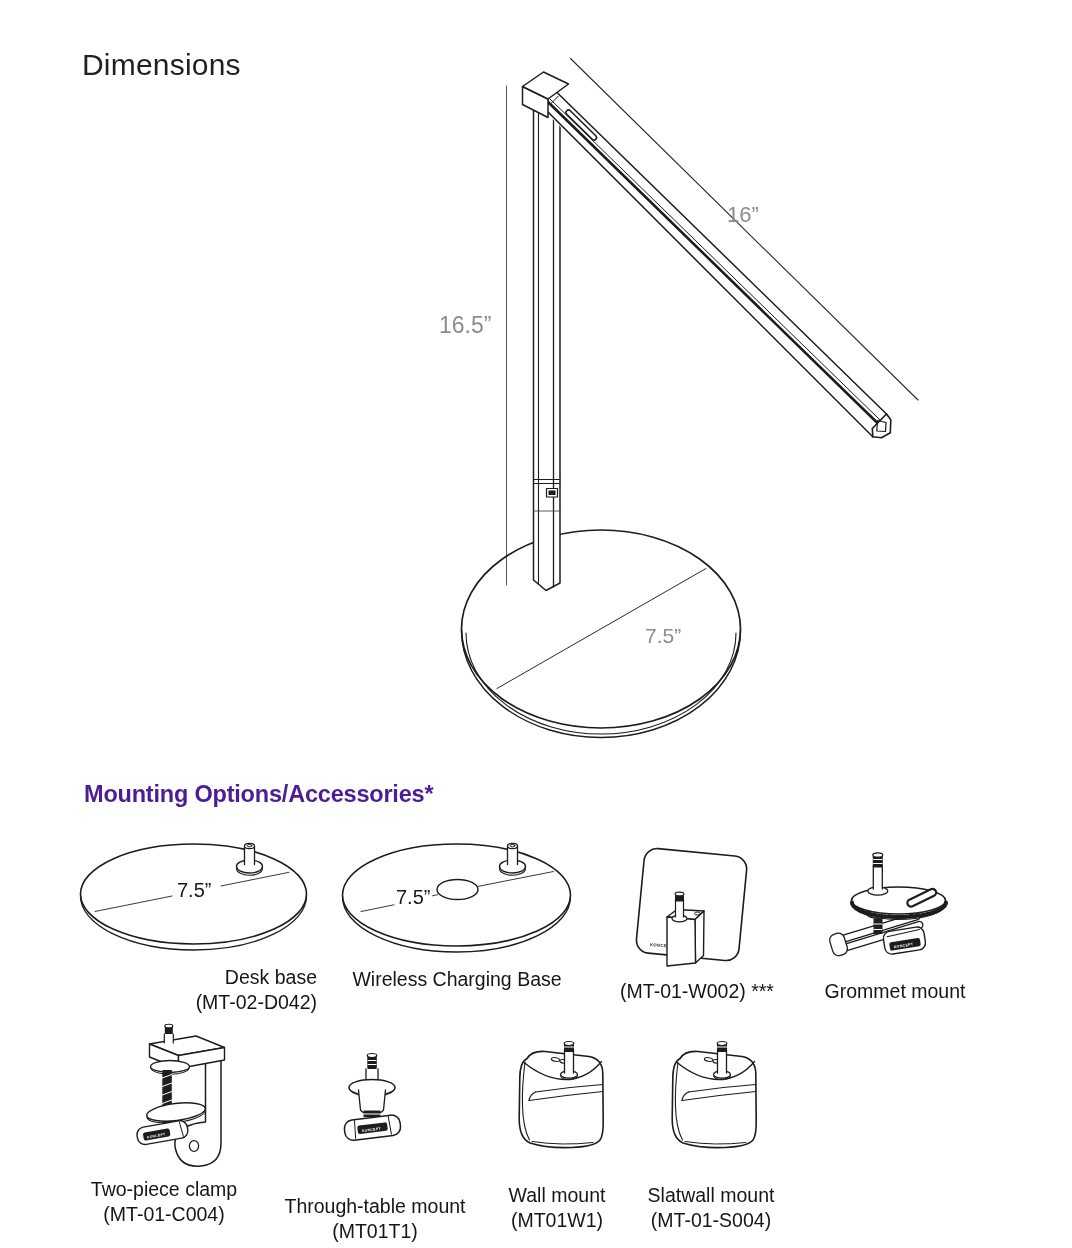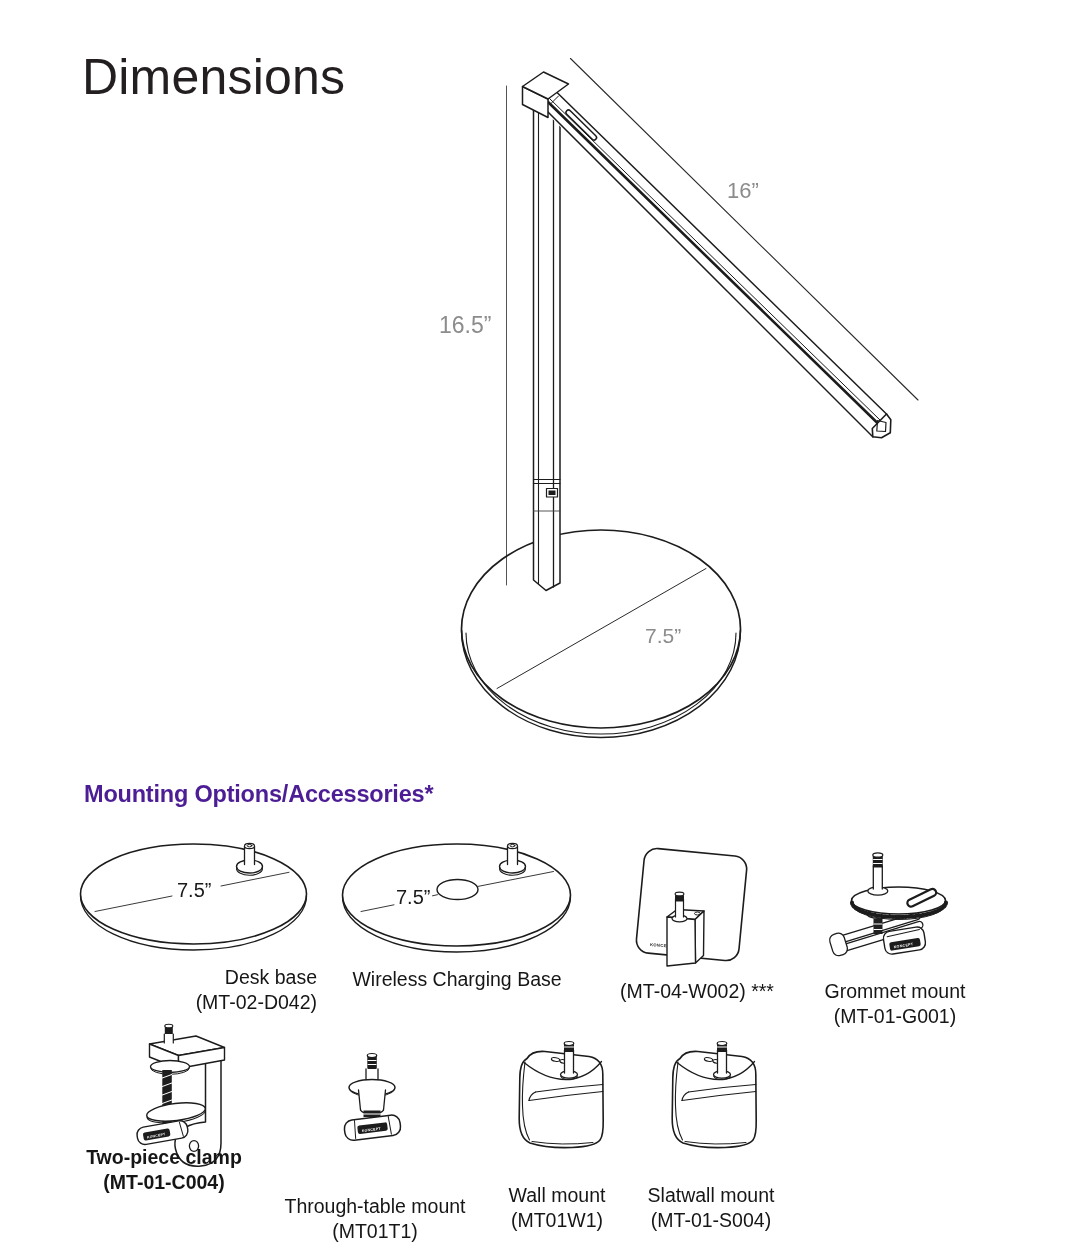--- a/index.html
+++ b/index.html
@@ -3,43 +3,43 @@
 <meta charset="utf-8">
 <style>
   html,body { margin:0; padding:0; background:#ffffff; }
   .page {
     position:relative; width:1072px; height:1248px;
     background:#ffffff; overflow:hidden;
     font-family:"Liberation Sans","DejaVu Sans",sans-serif;
   }
   .page-title {
     position:absolute; left:82px; top:48px;
-    font-size:50px; font-weight:400; color:#231f20; letter-spacing:0.2px;
+    font-size:30px; font-weight:400; color:#231f20; letter-spacing:0.2px;
   }
   .section-heading {
     position:absolute; left:84px; top:781px;
     font-size:23.5px; font-weight:700; color:#4c1d95; letter-spacing:-0.2px;
   }
   svg.diagram { position:absolute; left:0; top:0; }
   .dim-label { position:absolute; color:#8c8c8c; white-space:nowrap; }
-  .dim-16   { left:727px; top:178px; font-size:22px; }
+  .dim-16   { left:727px; top:202px; font-size:22px; }
   .dim-165  { left:427px; top:312px; font-size:23px;margin-left:12px; }
   .dim-75   { left:645px; top:624px; font-size:21px; }
   .small-dim { position:absolute; color:#1a1a1a; font-size:20px; white-space:nowrap; }
   .sd-desk     { left:177px; top:879px; }
   .sd-wireless { left:396px; top:886px; }
   .acc-label {
     position:absolute; text-align:center; color:#161616;
     font-size:19.5px; line-height:25px; white-space:nowrap;
   }
   .al-0 { left:77px;  top:965px;  width:240px;text-align:right; }
   .al-1 { left:327px; top:967px;  width:260px; }
   .al-2 { left:577px; top:979px;  width:240px; }
   .al-3 { left:785px; top:979px;  width:220px; }
-  .al-4 { left:54px;  top:1145px; width:220px;font-weight:bold; }
+  .al-4 { left:54px;  top:1177px; width:220px; }
   .al-5 { left:255px; top:1194px; width:240px; }
   .al-6 { left:457px; top:1183px; width:200px; }
   .al-7 { left:601px; top:1183px; width:220px; }
   .brand-text { font-family:"Liberation Sans",sans-serif; font-weight:700; letter-spacing:0.3px; }
 </style>
 </head>
 <body>
 
 <div class="page">
 
@@ -280,25 +280,24 @@
   <div class="section-heading">Mounting Options/Accessories*</div>
 
   <div class="acc-label al-0">
     <div>Desk base</div>
     <div>(MT-02-D042)</div>
   </div>
   <div class="acc-label al-1">
     <div>Wireless Charging Base</div>
   </div>
   <div class="acc-label al-2">
-    <div>(MT-04-W002) ***</div>
+    <div>(MT-01-W002) ***</div>
   </div>
   <div class="acc-label al-3">
     <div>Grommet mount</div>
-    <div>(MT-01-G001)</div>
   </div>
   <div class="acc-label al-4">
     <div>Two-piece clamp</div>
     <div>(MT-01-C004)</div>
   </div>
   <div class="acc-label al-5">
     <div>Through-table mount</div>
     <div>(MT01T1)</div>
   </div>
   <div class="acc-label al-6">

